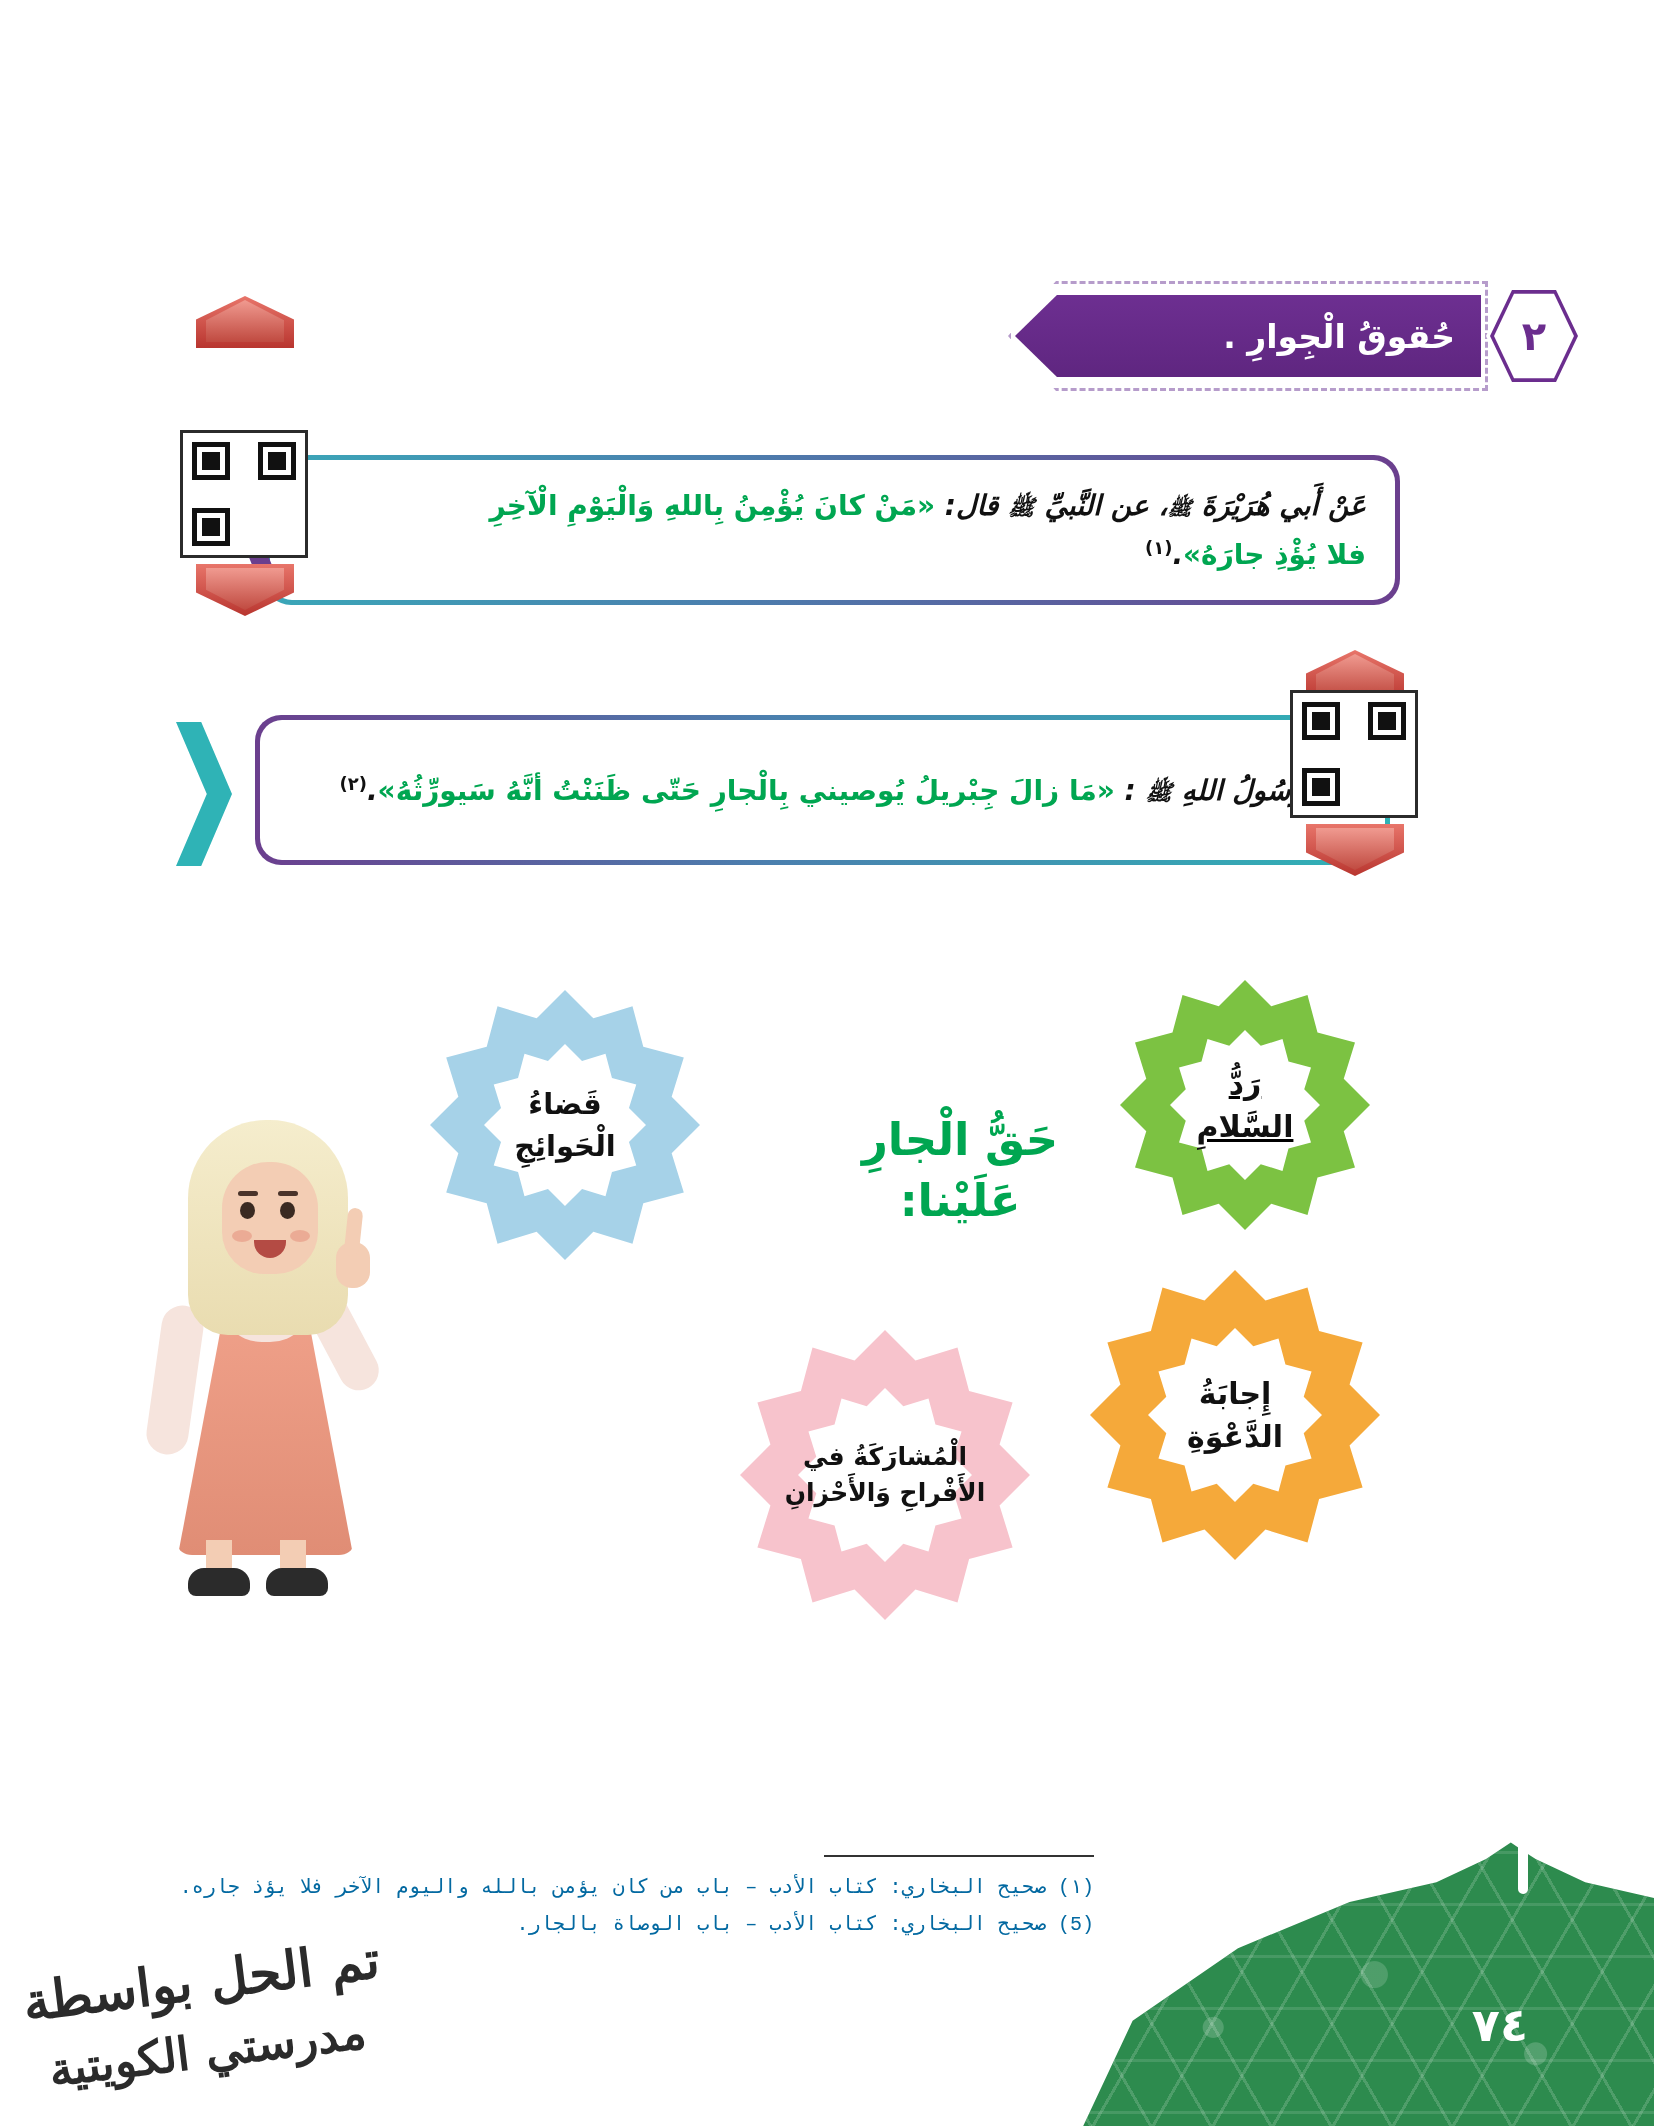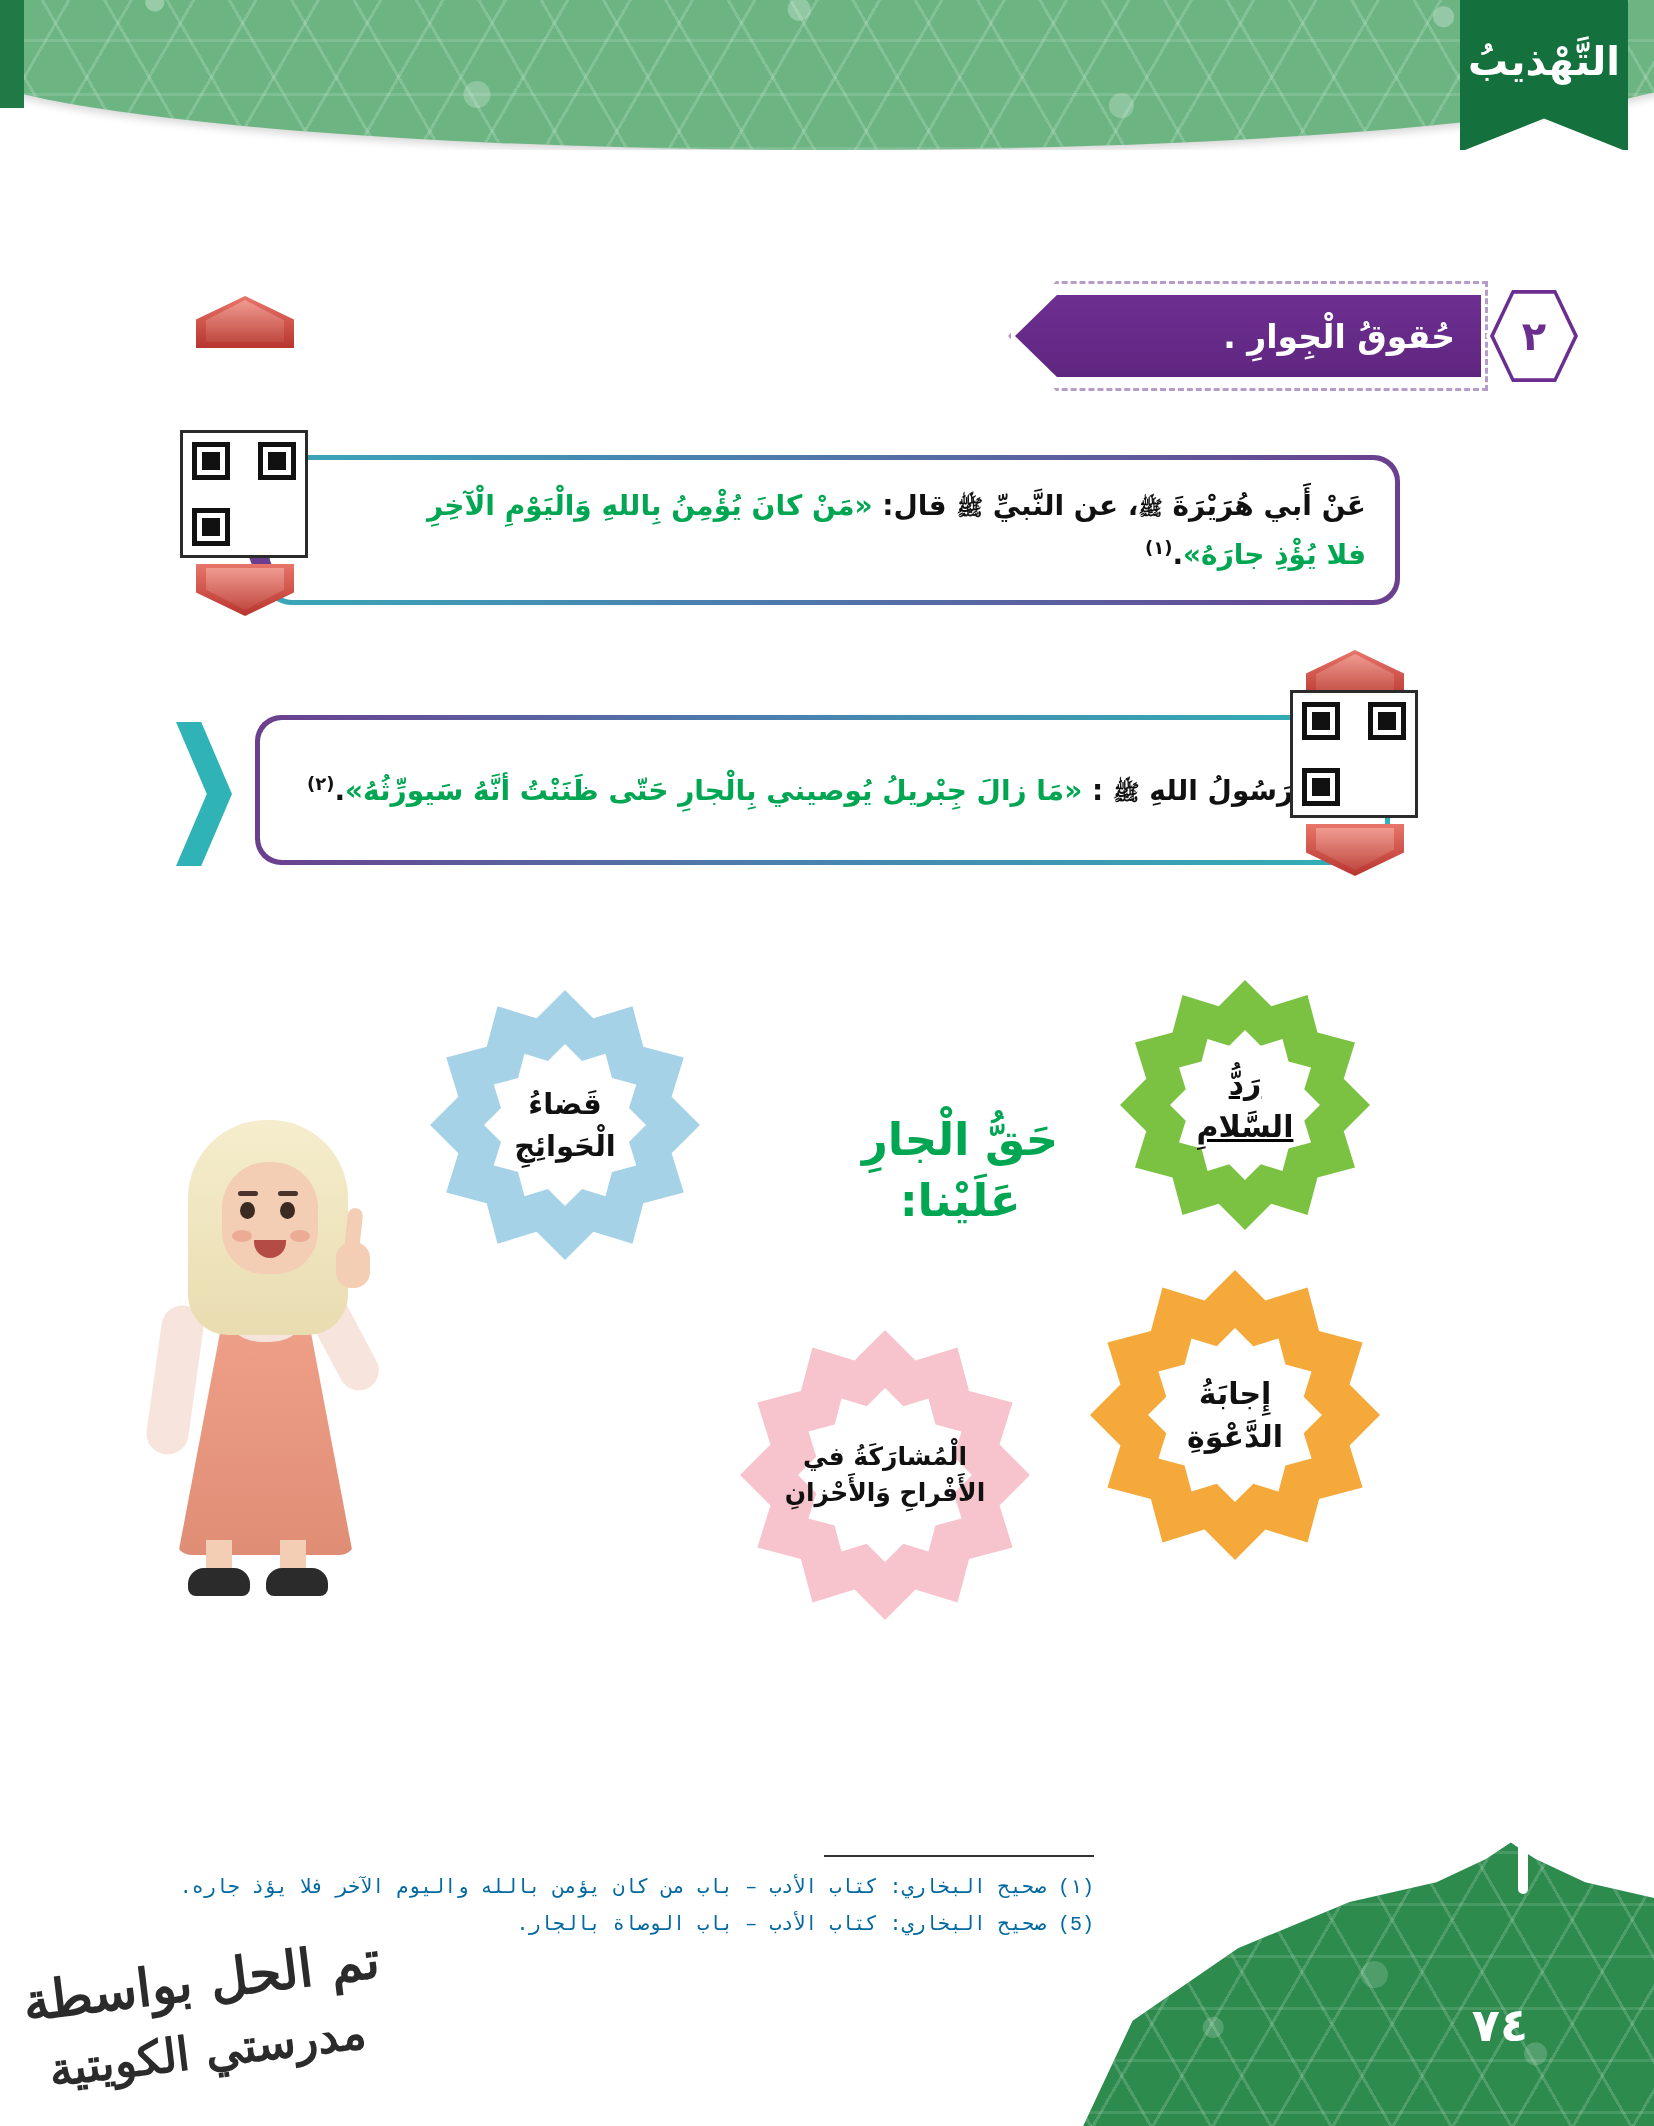--- a/index.html
+++ b/index.html
@@ -106,21 +106,21 @@
   .hbox2{left:255px;top:715px;width:1135px;height:150px;}
   .hbox2 .frame{
     background:linear-gradient(90deg,#6b3f8e 0%,#4b7fae 45%,#2fb3b6 100%);
   }
   .hbox .txt{
     position:absolute;inset:6px 34px 6px 34px;display:flex;align-items:center;
     justify-content:flex-start;
     font-size:28px;line-height:1.75;color:#ec128c;font-weight:bold;
     text-align:right;
   }
-  .hbox .txt .blk{color:#111;}
+  .hbox .txt .blk{color:#111;font-style:italic;}
   .hbox .txt .grn{color:#00a651;}
   .hbox .txt .sup{font-size:18px;color:#111;vertical-align:super;}
 
   
   .chev{position:absolute;width:44px;height:120px;}
   .chev.teal{
     border:12px solid #2fb3b6;border-right:none;border-radius:0;
     clip-path:polygon(0 50%,55% 0,100% 0,45% 50%,100% 100%,55% 100%);
     background:#2fb3b6;
   }
@@ -299,30 +299,20 @@
     position:absolute;left:34px;top:78px;font-size:46px;
     font-family:"DejaVu Serif","Liberation Serif",serif;
     transform:rotate(-7deg);white-space:nowrap;font-weight:bold;
   }
 </style>
 </head>
 <body>
 
 <div class="page">
 
-  <div class="topbanner">
-    <div class="band2"></div>
-    <div class="band">
-      <div class="pat"></div>
-    </div>
-    <div class="leftnub"></div>
-    <div class="tab">
-      <span class="tabtext">التَّهْذيبُ</span>
-    </div>
-  </div>
 
   <div class="titlerow">
     <div class="hexbadge">
       <span class="hx"></span>
       <span class="hxin"></span>
       <span class="hxin2"></span>
       <span class="num">٢</span>
     </div>
     <div class="pbar-wrap">
       <span class="pbar-dash"></span>

